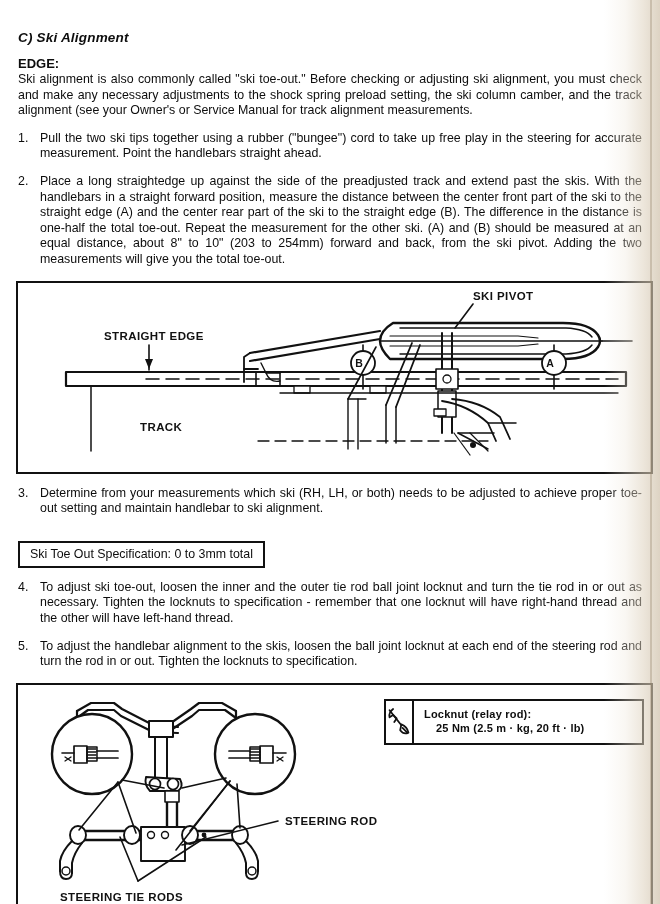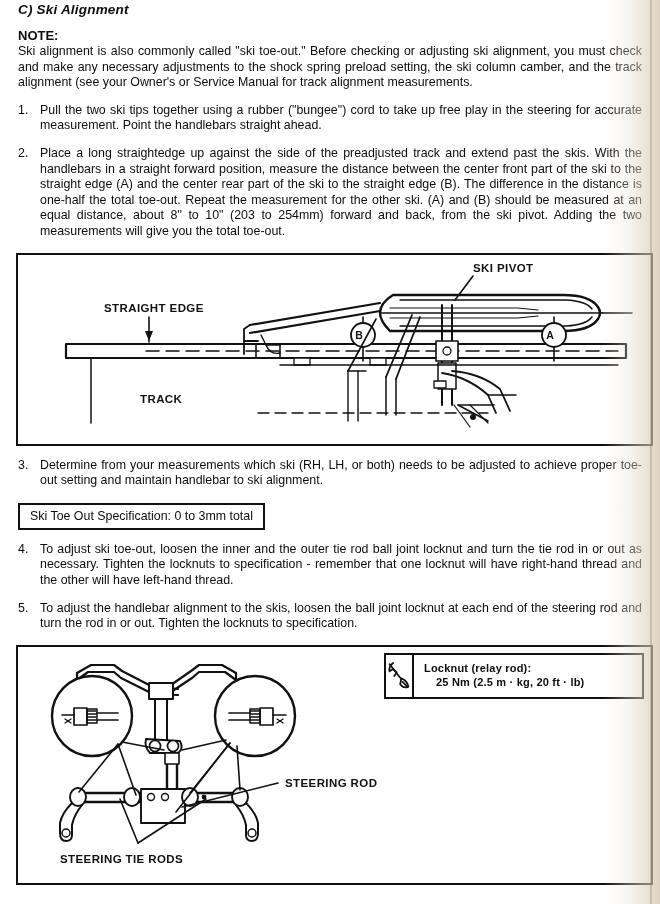--- a/index.html
+++ b/index.html
@@ -26,61 +26,61 @@
   }
   .bleed-line {
     position:absolute; top:0; width:2px; height:904px;
     background:rgba(150,132,106,0.35); pointer-events:none; z-index:5;
   }
 
   .page { position:relative; z-index:2; padding:0; }
 
   .heading {
     font-style:italic; font-weight:bold; font-size:13.5px;
-    margin:2px 0 0 18px; letter-spacing:.2px;
+    margin:30px 0 0 18px; letter-spacing:.2px;
   }
   .note-label {
     font-weight:bold; font-size:13px;
     margin:11px 0 0 18px;
   }
   .note-body {
     font-size:12.4px; line-height:15.6px;
     margin:1px 18px 0 18px; text-align:justify;
   }
 
   ol.steps { list-style:none; margin:0; padding:0; }
   .step { display:flex; margin:12px 18px 0 18px; font-size:12.4px; line-height:15.6px; }
   .step .num { width:22px; flex:0 0 22px; }
   .step .txt { flex:1; text-align:justify; }
 
   .spec-box {
     display:inline-block;
     border:2px solid #111;
     padding:4px 10px 5px 10px;
-    margin:14px 0 0 18px;
+    margin:24px 0 0 18px;
     font-size:12.4px;
     background:#fff;
   }
 
   .figure {
     position:relative;
     margin:13px 0 0 16px;
     width:637px;
     border:2px solid #111;
     background:#fff;
     box-sizing:border-box;
   }
   .figure.fig1 { height:193px; }
   .figure.fig2 { height:240px; }
   .figure svg { display:block; width:100%; height:100%; }
 
   .lbl { font-family:"Liberation Sans", sans-serif; font-weight:bold; font-size:11.5px; fill:#111; letter-spacing:.4px; }
   .lbl-sm { font-family:"Liberation Sans", sans-serif; font-weight:bold; font-size:10.5px; fill:#111; }
 
-  .torque-wrap { position:absolute; left:366px; top:6px; display:flex; align-items:stretch; }
+  .torque-wrap { position:absolute; left:366px; top:14px; display:flex; align-items:stretch; }
   .torque-icon {
     width:30px; border:2px solid #111; background:#fff;
     display:flex; align-items:center; justify-content:center;
     box-sizing:border-box; margin-right:-2px;
   }
   .torque-box {
     border:2px solid #111; background:#fff;
     padding:6px 12px 7px 10px; box-sizing:border-box;
     font-size:11px; font-weight:bold; line-height:14.5px; letter-spacing:.2px;
     min-width:232px;
@@ -90,21 +90,21 @@
 </head>
 <body>
 
 <div class="bleed"></div>
 <div class="bleed-line" style="right:8px"></div>
 
 <div class="page">
 
   <div class="heading">C) Ski Alignment</div>
 
-  <div class="note-label">NOTE:</div>
+  <div class="note-label">EDGE:</div>
   <div class="note-body">Ski alignment is also commonly called "ski toe-out." Before checking or adjusting ski alignment, you must check and make any necessary adjustments to the shock spring preload setting, the ski column camber, and the track alignment (see your Owner's or Service Manual for track alignment measurements.</div>
 
   <ol class="steps">
     <li class="step">
       <span class="num">1.</span>
       <span class="txt">Pull the two ski tips together using a rubber ("bungee") cord to take up free play in the steering for accurate measurement. Point the handlebars straight ahead.</span>
     </li>
     <li class="step">
       <span class="num">2.</span>
       <span class="txt">Place a long straightedge up against the side of the preadjusted track and extend past the skis. With the handlebars in a straight forward position, measure the distance between the center front part of the ski to the straight edge (A) and the center rear part of the ski to the straight edge (B). The difference in the distance is one-half the total toe-out. Repeat the measurement for the other ski. (A) and (B) should be measured at an equal distance, about 8" to 10" (203 to 254mm) forward and back, from the ski pivot. Adding the two measurements will give you the total toe-out.</span>

